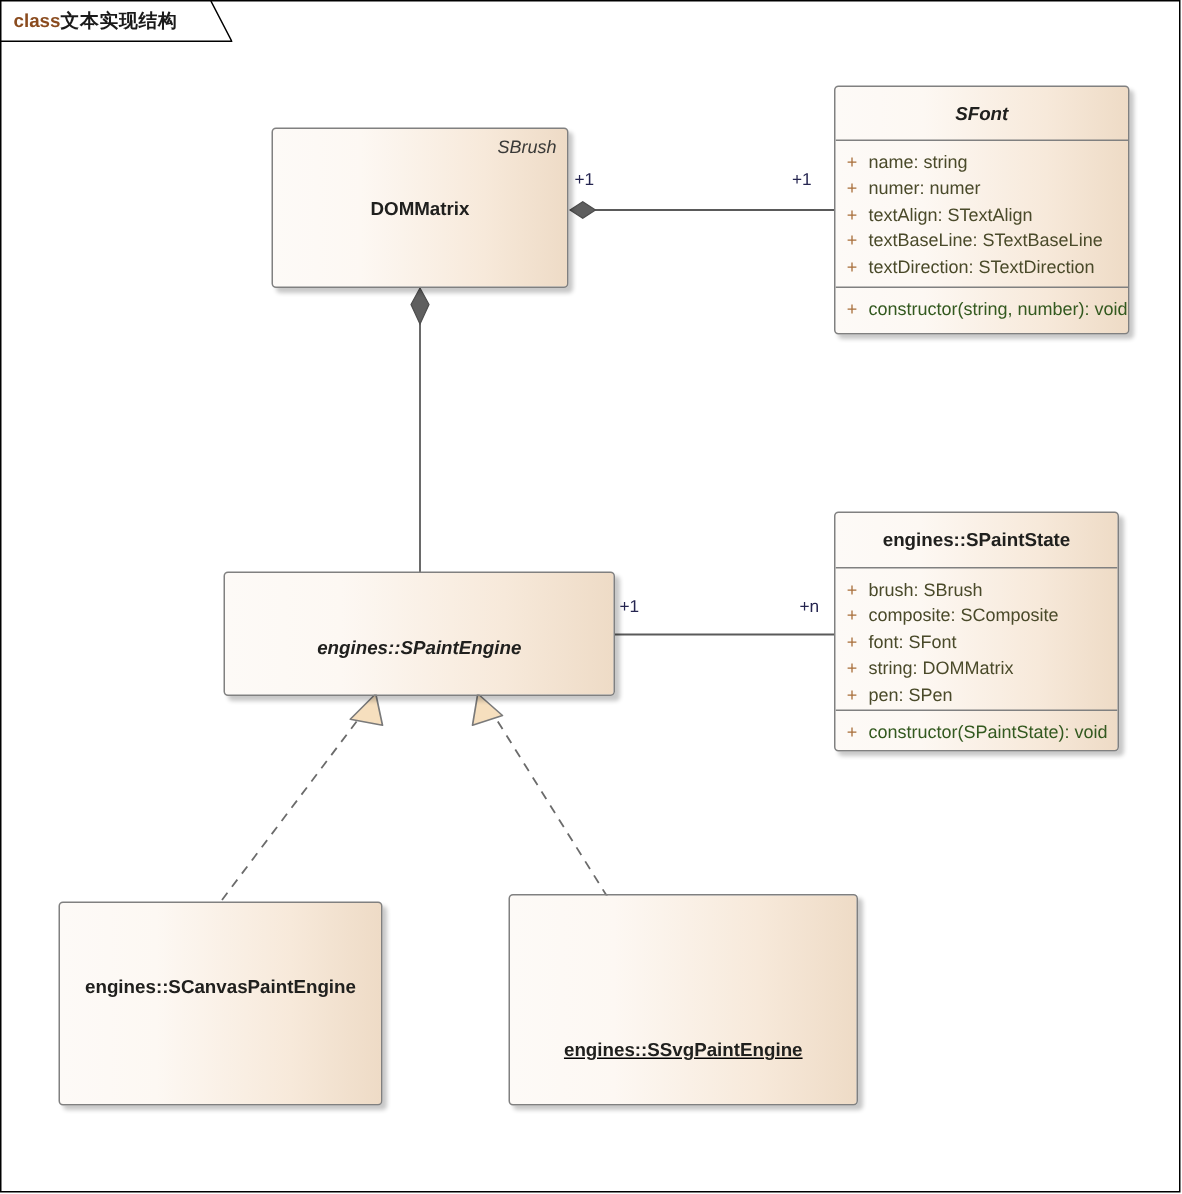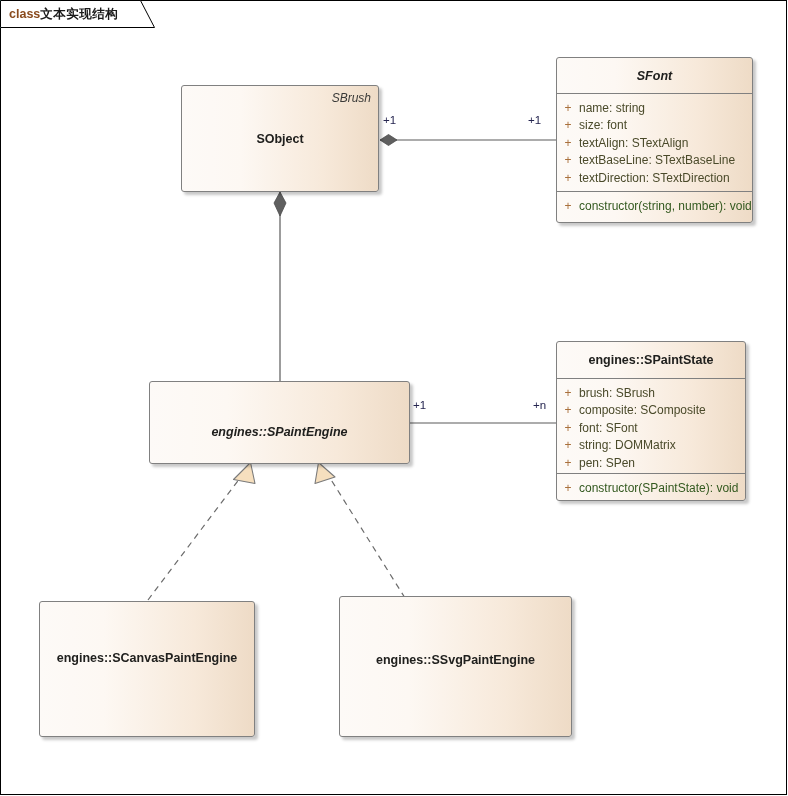--- a/index.html
+++ b/index.html
@@ -193,36 +193,36 @@
   </svg>
 
   <span class="mult-label" style="left:383px; top:114px;">+1</span>
   <span class="mult-label" style="left:528px; top:114px;">+1</span>
   <span class="mult-label" style="left:413px; top:399px;">+1</span>
   <span class="mult-label" style="left:533px; top:399px;">+n</span>
 
   <div class="uml-class" style="left:181px; top:85px; width:198px; height:107px;">
     <div class="uml-compartment cls-header" style="height:105px;">
       <span class="cls-stereo">SBrush</span>
-      <span class="cls-name">SObject</span>
+      <span class="cls-name">DOMMatrix</span>
     </div>
   </div>
 
   <div class="uml-class" style="left:556px; top:57px; width:197px; height:166px;">
     <div class="uml-compartment cls-header" style="height:35px;font-style:italic;">
       <span class="cls-name">SFont</span>
     </div>
     <div class="uml-compartment feat-list" style="height:98px;">
       <div class="feat-row attribute">
         <span class="feat-vis">+</span>
         <span class="feat-text">name: string</span>
       </div>
       <div class="feat-row attribute">
         <span class="feat-vis">+</span>
-        <span class="feat-text">size: font</span>
+        <span class="feat-text">numer: numer</span>
       </div>
       <div class="feat-row attribute">
         <span class="feat-vis">+</span>
         <span class="feat-text">textAlign: STextAlign</span>
       </div>
       <div class="feat-row attribute">
         <span class="feat-vis">+</span>
         <span class="feat-text">textBaseLine: STextBaseLine</span>
       </div>
       <div class="feat-row attribute">
@@ -278,18 +278,18 @@
     </div>
   </div>
 
   <div class="uml-class" style="left:39px; top:601px; width:216px; height:136px;">
     <div class="uml-compartment cls-header" style="height:96px; align-items:center; padding-top:16px;">
       <span class="cls-name">engines::SCanvasPaintEngine</span>
     </div>
   </div>
 
   <div class="uml-class" style="left:339px; top:596px; width:233px; height:141px;">
-    <div class="uml-compartment cls-header" style="height:110px; align-items:center; padding-top:16px;">
+    <div class="uml-compartment cls-header" style="height:110px; align-items:flex-end; padding-top:16px;text-decoration:underline;">
       <span class="cls-name">engines::SSvgPaintEngine</span>
     </div>
   </div>
 
 </div>
 
 </body></html>

